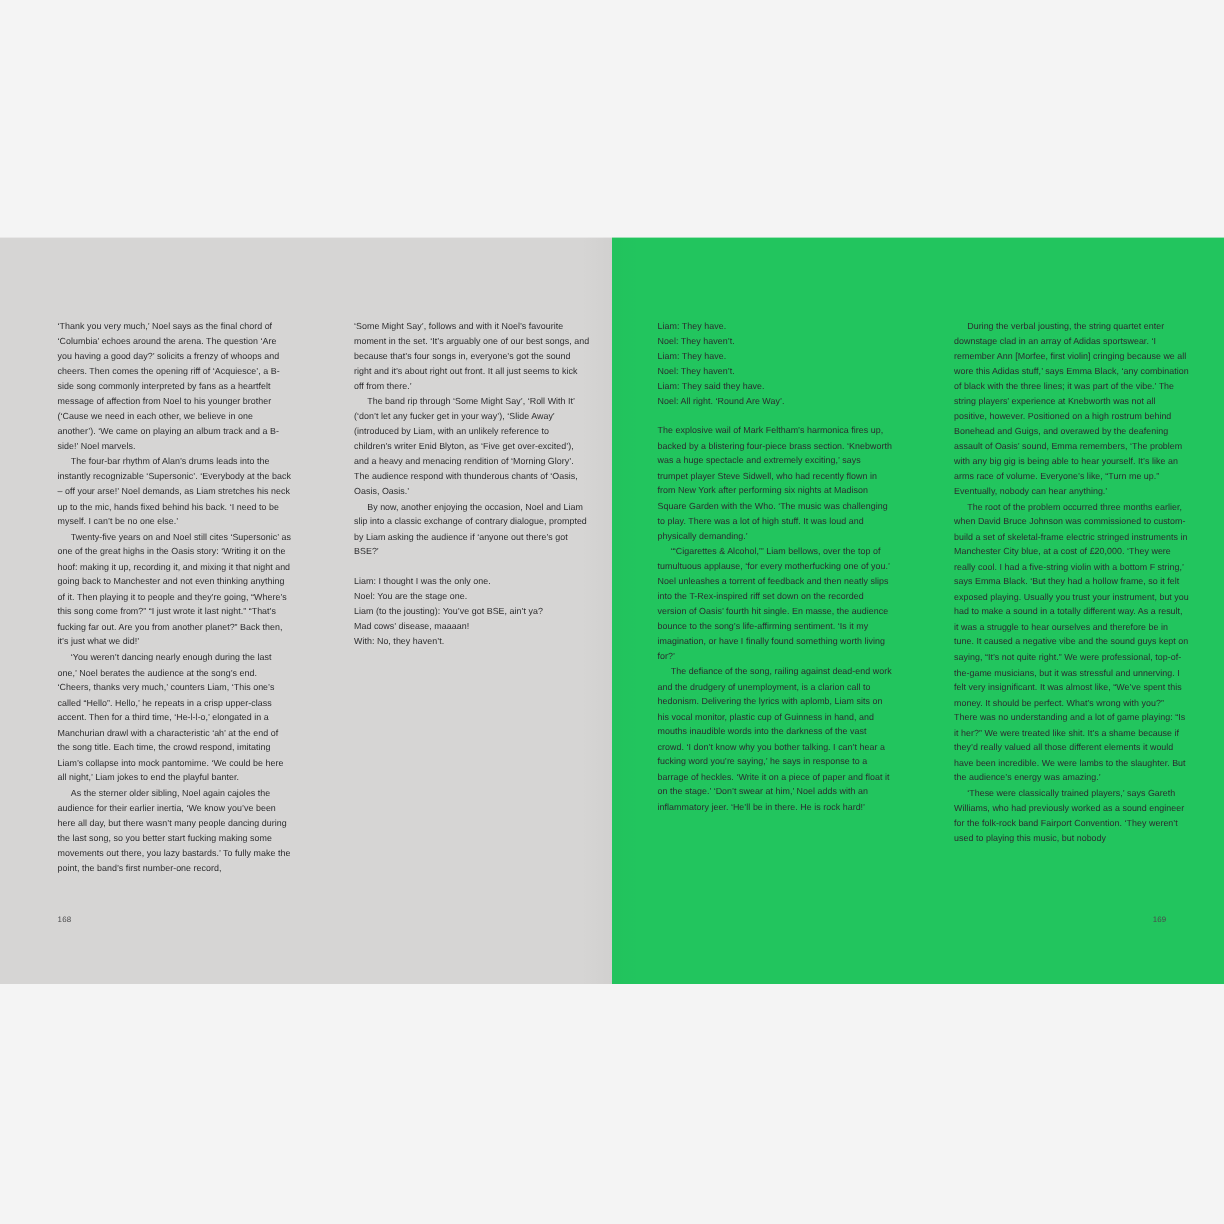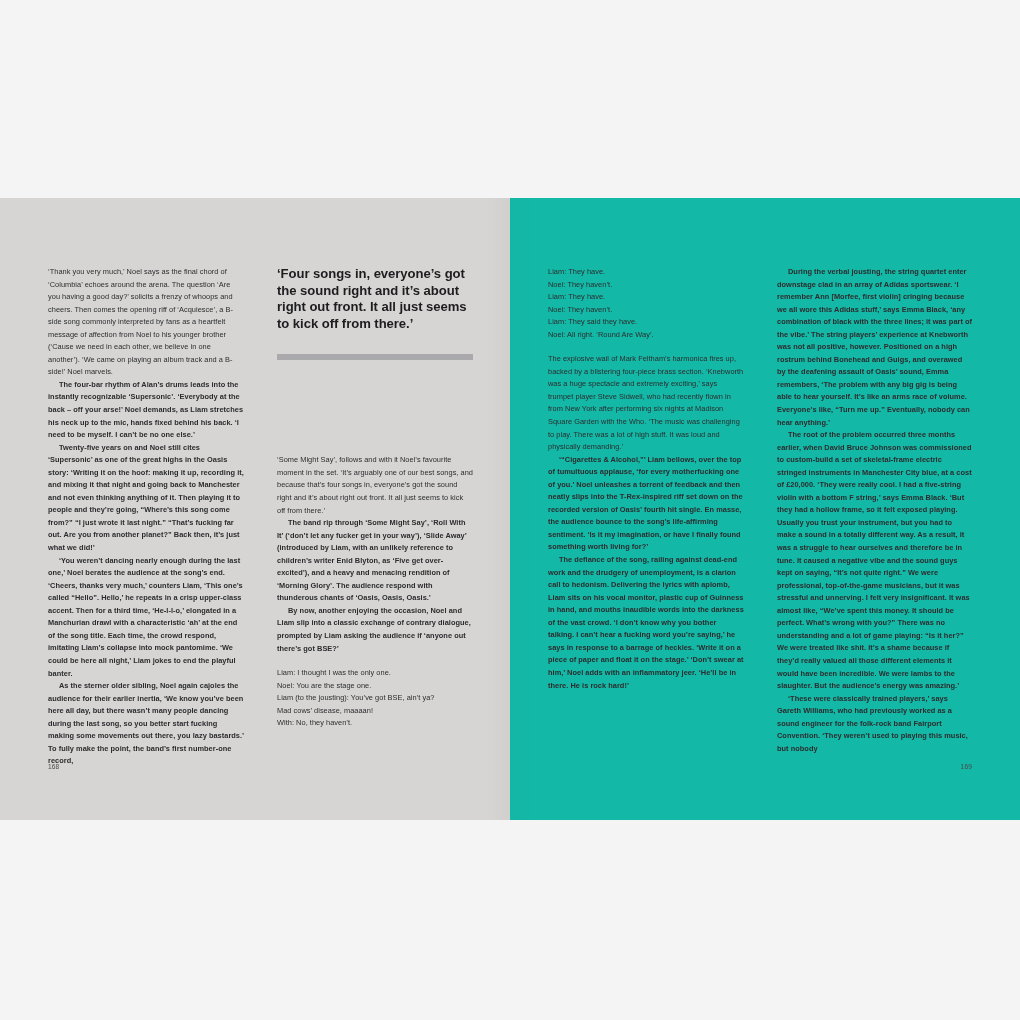--- a/index.html
+++ b/index.html
@@ -28,21 +28,21 @@
     position: relative;
     height: 100%;
     box-sizing: border-box;
   }
   .page-left {
     width: 510px;
     background: #d6d5d4;
   }
   .page-right {
     width: 510px;
-    background: #14b8a6;
+    background: #22c55e;
   }
 
   
   .page-left::after {
     content: "";
     position: absolute;
     right: 0; top: 0; bottom: 0;
     width: 26px;
     background: linear-gradient(to right, rgba(0,0,0,0) 0%, rgba(0,0,0,0.022) 100%);
     pointer-events: none;
@@ -53,41 +53,40 @@
     left: 0; top: 0; bottom: 0;
     width: 26px;
     background: linear-gradient(to left, rgba(0,0,0,0) 0%, rgba(0,0,0,0.012) 100%);
     pointer-events: none;
   }
 
   .columns {
     position: absolute;
     top: 68px;
     display: flex;
-    gap: 33px;
+    gap: 51px;
   }
   .page-left .columns { left: 48px; }
   .page-right .columns { left: 38px; }
 
   .col {
     width: 196px;
   }
 
   p {
     margin: 0;
     font-size: 7.4px;
     line-height: 12.55px;
     color: #2c2c2e;
     text-align: left;
     letter-spacing: 0.005em;
     -webkit-font-smoothing: antialiased;
   }
   p.indent {
     text-indent: 11px;
-    font-weight: bold;
   }
   p.gap-before {
     margin-top: 12px;
   }
 
   .pullquote {
     font-size: 13.1px;
     line-height: 16.6px;
     font-weight: bold;
     color: #1d1d1f;
@@ -126,24 +125,20 @@
 
       <div class="col">
         <p>‘Thank you very much,’ Noel says as the final chord of ‘Columbia’ echoes around the arena. The question ‘Are you having a good day?’ solicits a frenzy of whoops and cheers. Then comes the opening riff of ‘Acquiesce’, a B-side song commonly interpreted by fans as a heartfelt message of affection from Noel to his younger brother (‘Cause we need in each other, we believe in one another’). ‘We came on playing an album track and a B-side!’ Noel marvels.</p>
         <p class="indent">The four-bar rhythm of Alan’s drums leads into the instantly recognizable ‘Supersonic’. ‘Everybody at the back – off your arse!’ Noel demands, as Liam stretches his neck up to the mic, hands fixed behind his back. ‘I need to be myself. I can’t be no one else.’</p>
         <p class="indent">Twenty-five years on and Noel still cites ‘Supersonic’ as one of the great highs in the Oasis story: ‘Writing it on the hoof: making it up, recording it, and mixing it that night and going back to Manchester and not even thinking anything of it. Then playing it to people and they’re going, “Where’s this song come from?” “I just wrote it last night.” “That’s fucking far out. Are you from another planet?” Back then, it’s just what we did!’</p>
         <p class="indent">‘You weren’t dancing nearly enough during the last one,’ Noel berates the audience at the song’s end. ‘Cheers, thanks very much,’ counters Liam, ‘This one’s called “Hello”. Hello,’ he repeats in a crisp upper-class accent. Then for a third time, ‘He-l-l-o,’ elongated in a Manchurian drawl with a characteristic ‘ah’ at the end of the song title. Each time, the crowd respond, imitating Liam’s collapse into mock pantomime. ‘We could be here all night,’ Liam jokes to end the playful banter.</p>
         <p class="indent">As the sterner older sibling, Noel again cajoles the audience for their earlier inertia, ‘We know you’ve been here all day, but there wasn’t many people dancing during the last song, so you better start fucking making some movements out there, you lazy bastards.’ To fully make the point, the band’s first number-one record,</p>
       </div>
 
       <div class="col">
-        <div class="pullquote-block">
-          <p class="pullquote">‘Four songs in, everyone’s got the sound right and it’s about right out front. It all just seems to kick off from there.’</p>
-          <div class="rule"></div>
-        </div>
         <p>‘Some Might Say’, follows and with it Noel’s favourite moment in the set. ‘It’s arguably one of our best songs, and because that’s four songs in, everyone’s got the sound right and it’s about right out front. It all just seems to kick off from there.’</p>
         <p class="indent">The band rip through ‘Some Might Say’, ‘Roll With It’ (‘don’t let any fucker get in your way’), ‘Slide Away’ (introduced by Liam, with an unlikely reference to children’s writer Enid Blyton, as ‘Five get over-excited’), and a heavy and menacing rendition of ‘Morning Glory’. The audience respond with thunderous chants of ‘Oasis, Oasis, Oasis.’</p>
         <p class="indent">By now, another enjoying the occasion, Noel and Liam slip into a classic exchange of contrary dialogue, prompted by Liam asking the audience if ‘anyone out there’s got BSE?’</p>
         <p class="gap-before">Liam: I thought I was the only one.</p>
         <p>Noel: You are the stage one.</p>
         <p>Liam (to the jousting): You’ve got BSE, ain’t ya?</p>
         <p>Mad cows’ disease, maaaan!</p>
         <p>With: No, they haven’t.</p>
       </div>
 

